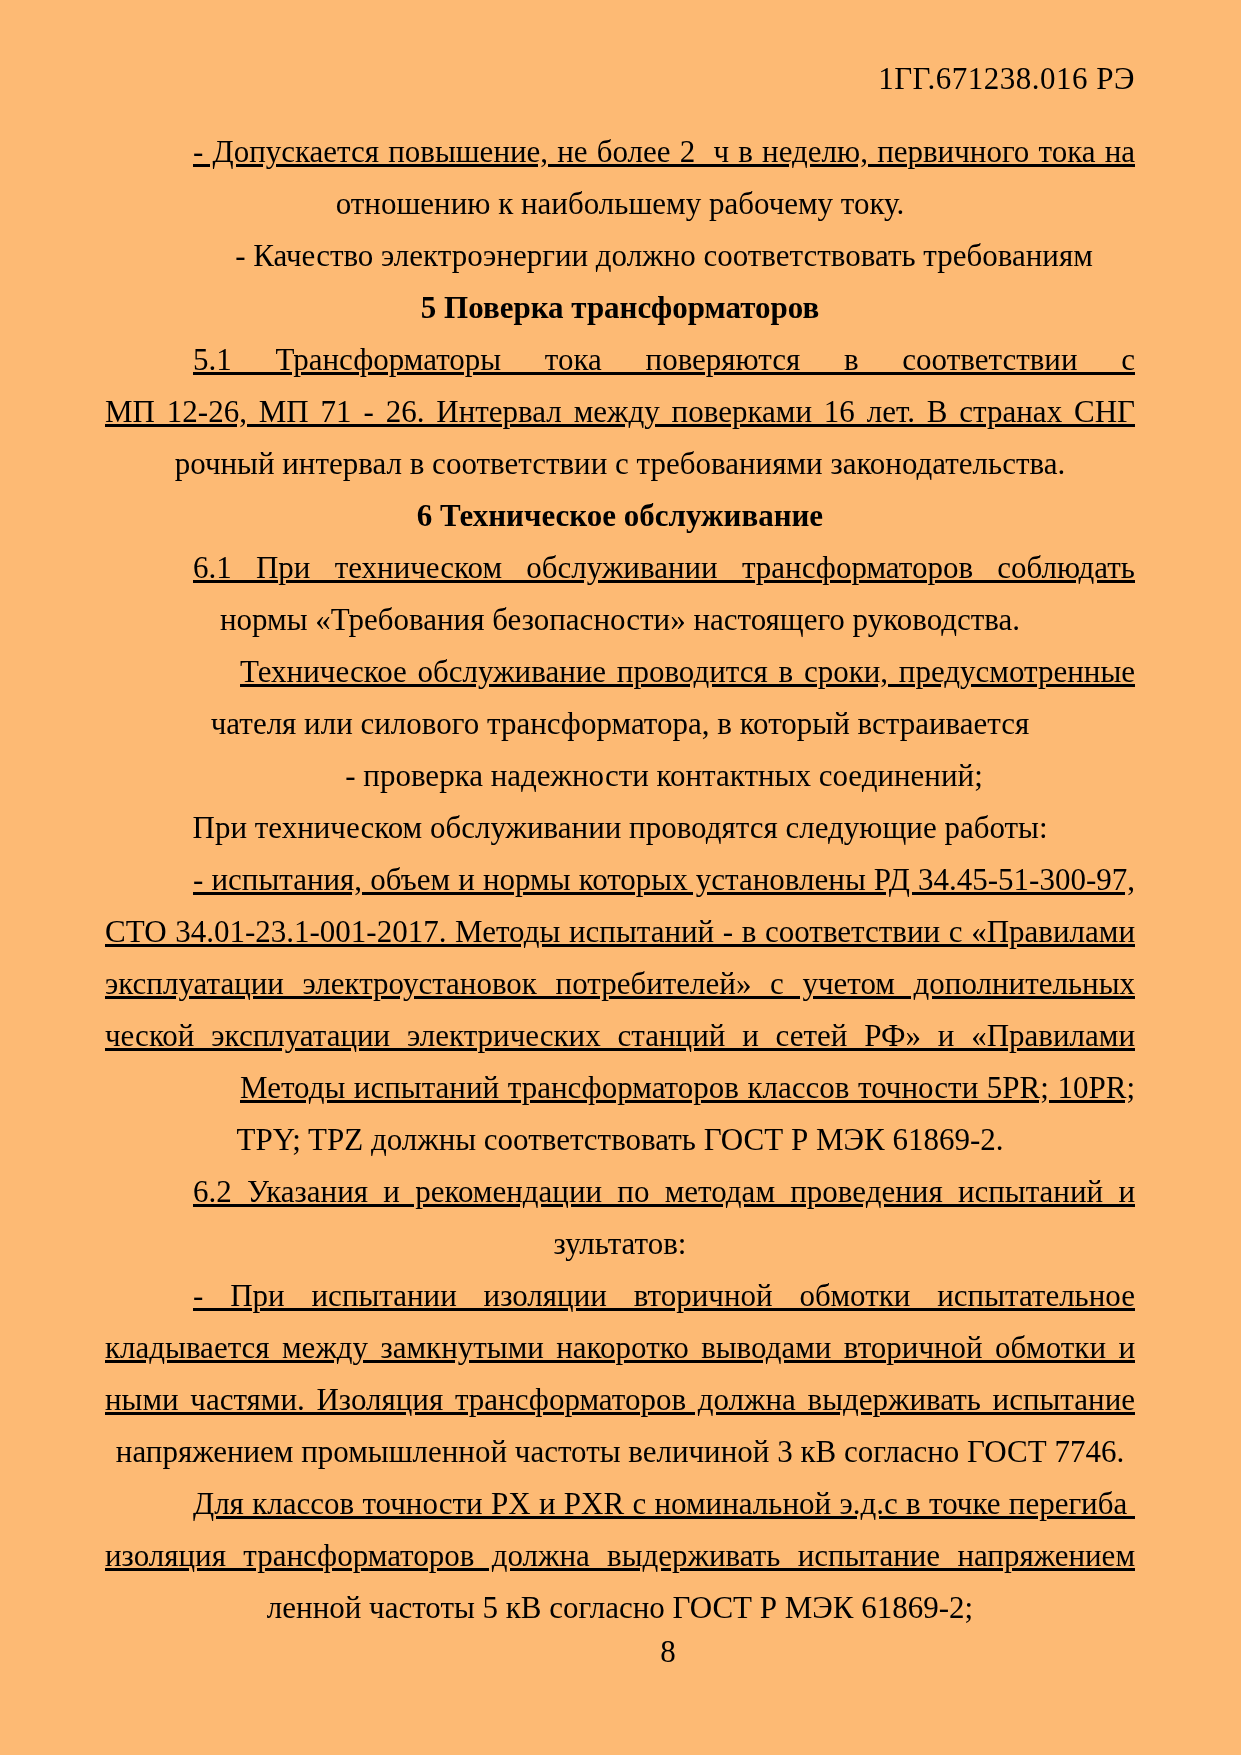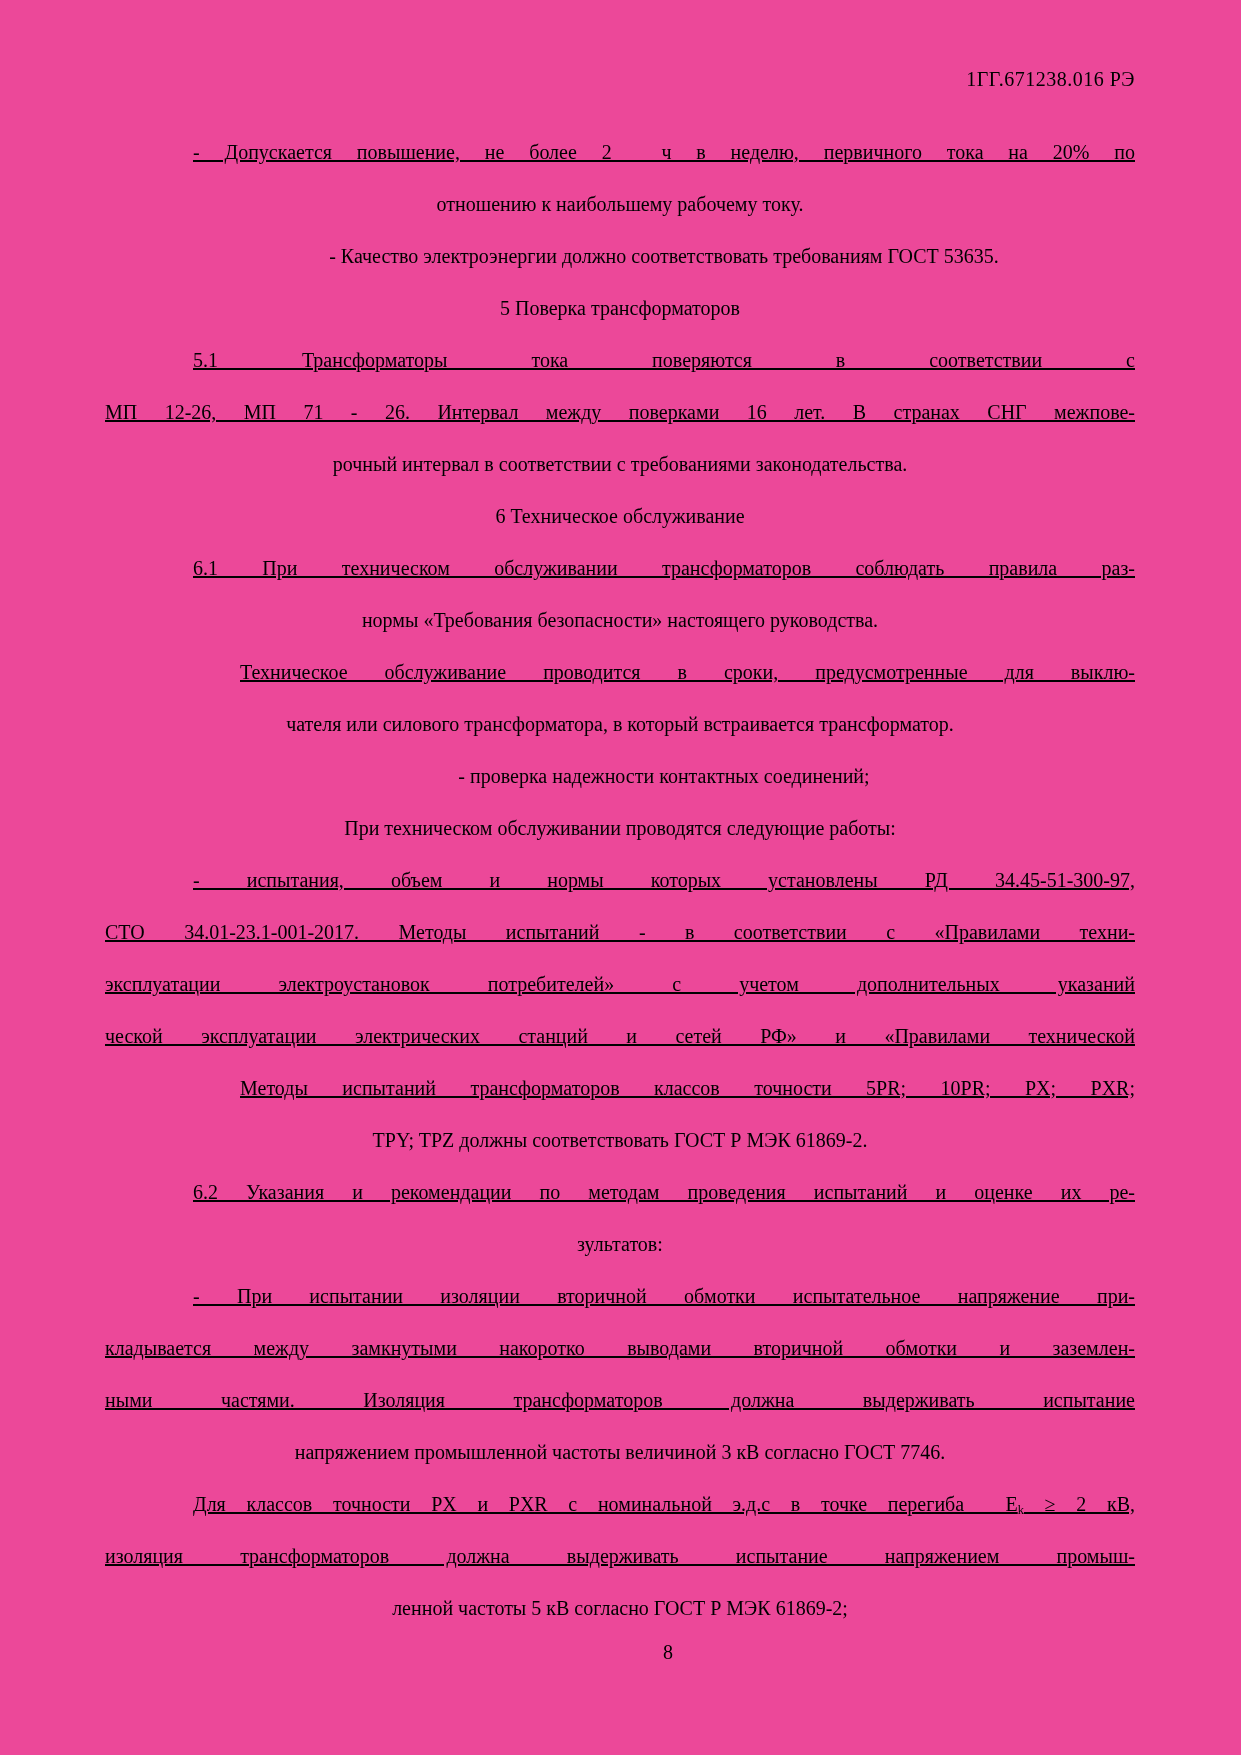--- a/index.html
+++ b/index.html
@@ -1,24 +1,24 @@
 <!DOCTYPE html>
 <html><head>
 <meta charset="utf-8">
 <style>
   * { margin: 0; padding: 0; box-sizing: border-box; }
   html, body { background: #ffffff; }
   .page {
     position: relative;
     width: 1241px;
     height: 1755px;
-    background: #ec4899;
+    background: #fdba74;
     color: #000000;
     font-family: "Liberation Serif", "DejaVu Serif", serif;
-    font-size: 20px;
+    font-size: 31px;
     overflow: hidden;
   }
   .content {
     padding: 0 106px 0 105px;
   }
   .doc-header {
     padding-top: 64px;
     line-height: 30px;
     text-align: right;
     letter-spacing: 0.5px;
@@ -34,21 +34,21 @@
     text-align: center;
   }
   .j {
     text-align: justify;
     text-align-last: justify;
     text-decoration: underline;
   }
   .ind { padding-left: 88px; }
   .ind-lg { padding-left: 135px; }
   .head {
-    font-weight: normal;
+    font-weight: bold;
     text-align: right;
     text-align-last: center;
   }
   .sub {
     font-size: 0.62em;
     vertical-align: -0.28em;
   }
   .page-footer {
     line-height: 36px;
     text-align: center;

